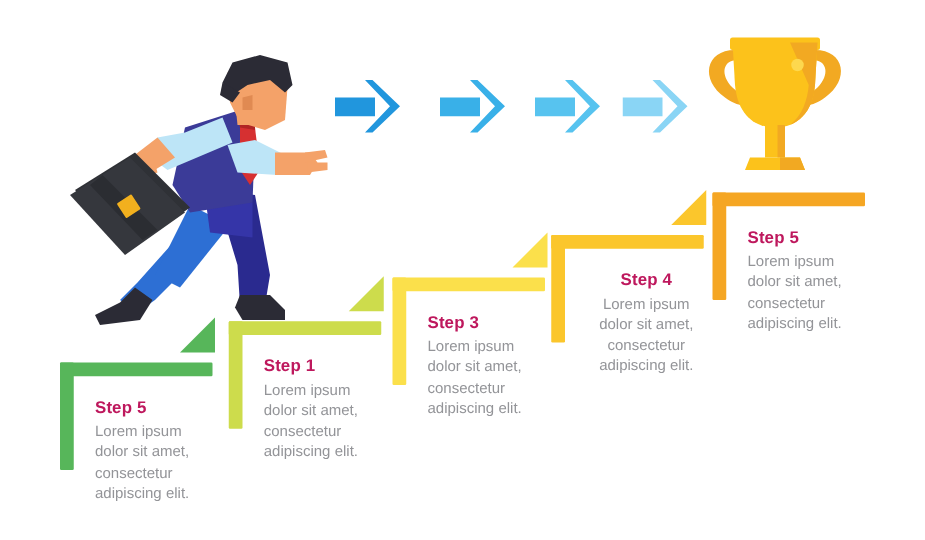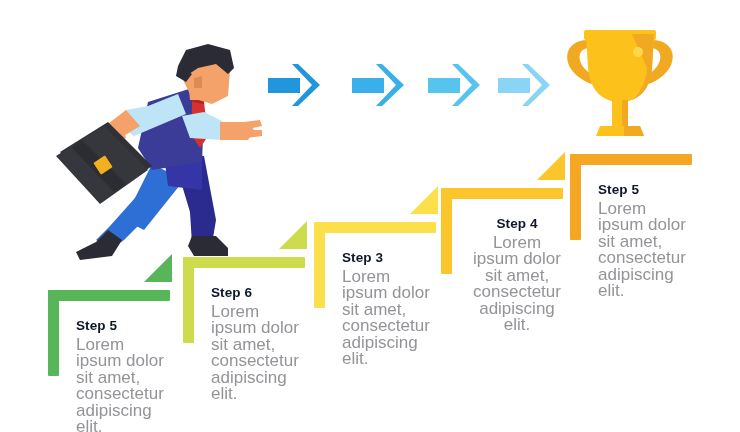--- a/index.html
+++ b/index.html
@@ -40,27 +40,27 @@
     position: absolute;
     width: 0;
     height: 0;
   }
   .step .txt {
     position: absolute;
   }
   .step .title {
     font-size: 13.5px;
     font-weight: bold;
-    color: #0f172a;
+    color: #be185d;
     letter-spacing: 0.1px;
     margin: 0 0 4px 0;
     white-space: nowrap;
   }
   .step .desc {
-    font-size: 17px;
+    font-size: 12px;
     line-height: 16.4px;
     color: #939498;
     margin: 0;
     width: 96px;
   }
 
   
   .arrow {
     position: absolute;
   }
@@ -188,21 +188,21 @@
       <p class="title">Step 5</p>
       <p class="desc">Lorem ipsum dolor sit amet, consectetur adipiscing elit.</p>
     </div>
   </div>
 
   <div class="step" style="left:183px; top:257px;">
     <div class="tri" style="left:96px; top:-36px; border-left:28px solid transparent; border-bottom:28px solid #cddc4c;"></div>
     <div class="bar" style="width:122px; background:#cddc4c;"></div>
     <div class="leg" style="height:86px; background:#cddc4c;"></div>
     <div class="txt" style="left:28px; top:28px;">
-      <p class="title">Step 6</p>
+      <p class="title">Step 1</p>
       <p class="desc">Lorem ipsum dolor sit amet, consectetur adipiscing elit.</p>
     </div>
   </div>
 
   <div class="step" style="left:314px; top:222px;">
     <div class="tri" style="left:96px; top:-36px; border-left:28px solid transparent; border-bottom:28px solid #fbe04b;"></div>
     <div class="bar" style="width:122px; background:#fbe04b;"></div>
     <div class="leg" style="height:86px; background:#fbe04b;"></div>
     <div class="txt" style="left:28px; top:28px;">
       <p class="title">Step 3</p>

